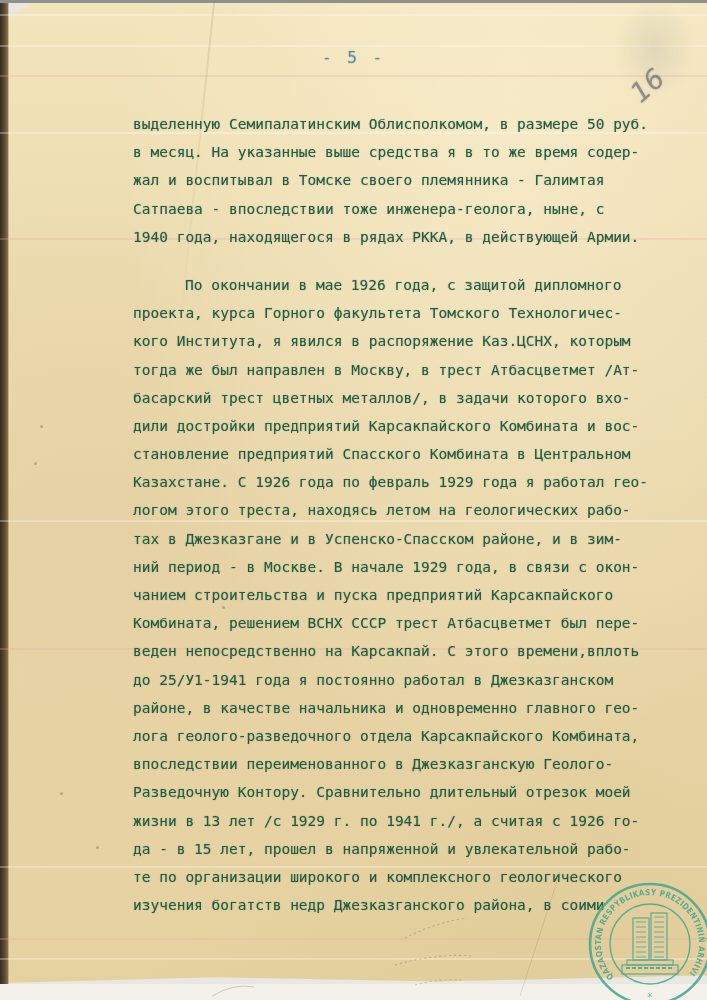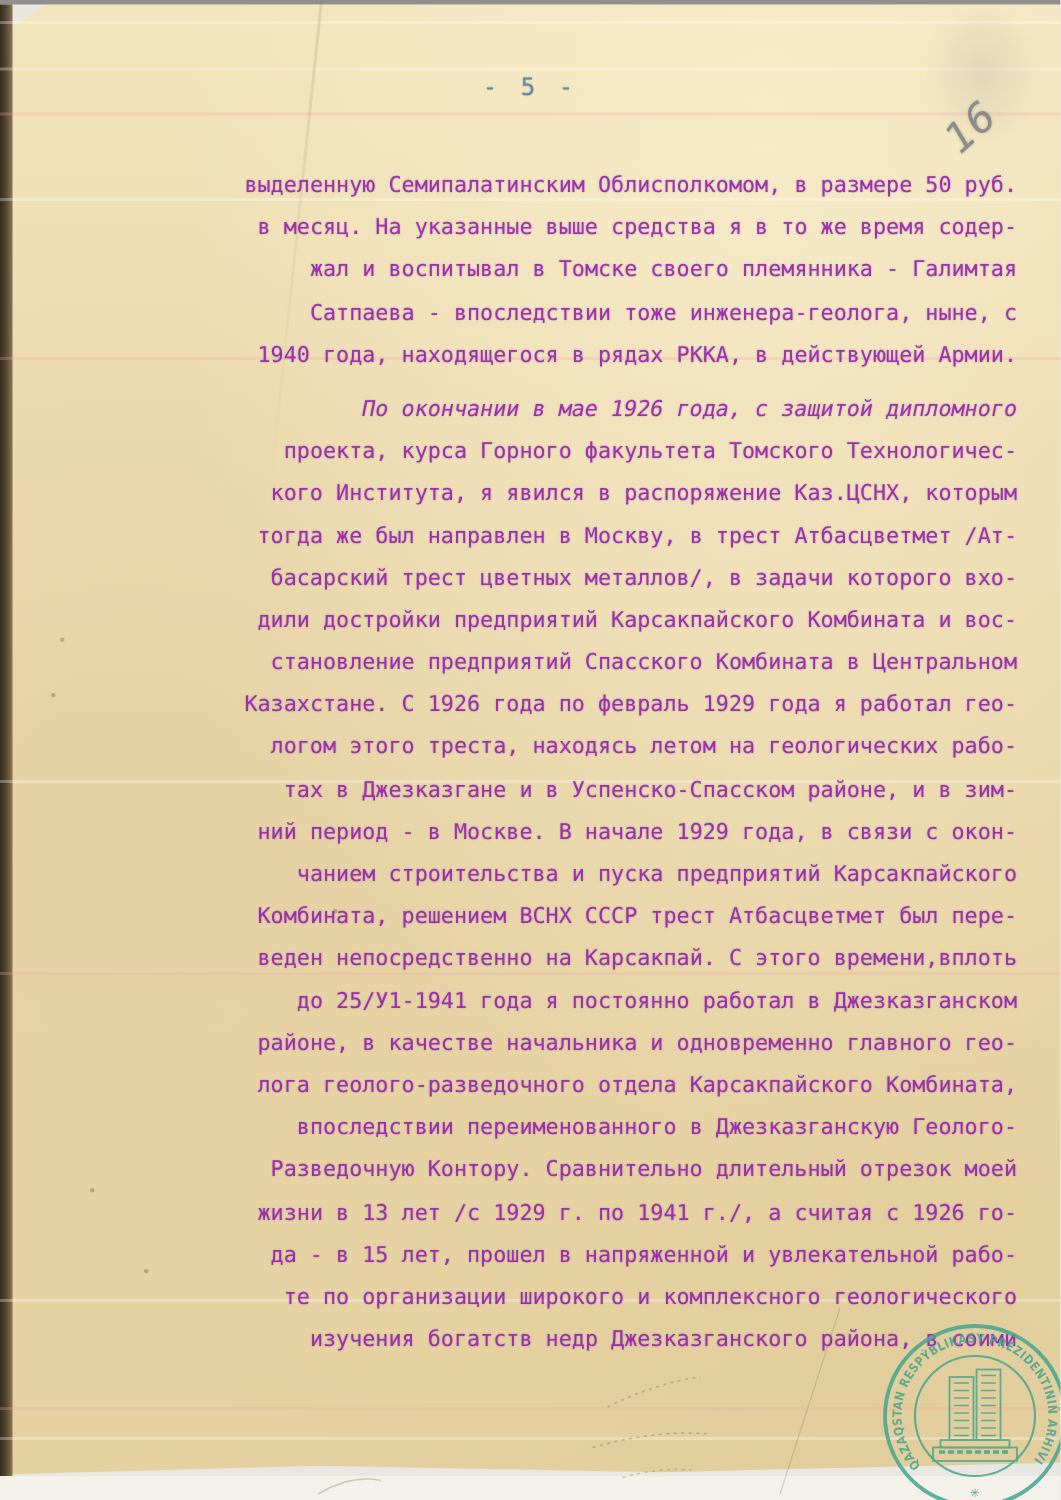--- a/index.html
+++ b/index.html
@@ -30,27 +30,26 @@
   .streak.p{background:rgba(236,170,165,.28);height:1.5px;}
   .crease{position:absolute;pointer-events:none;}
   .speck{position:absolute;width:3px;height:3px;border-radius:50%;background:#6d5c3c;opacity:.38;}
   .page-number{
     position:absolute;left:0;top:48px;width:707px;text-align:center;
     color:#4f7e9e;font-size:16px;letter-spacing:3px;opacity:.88;
     text-shadow:0 0 1.3px rgba(66,112,148,.65);
   }
   .text-block{
     position:absolute;left:133px;top:110px;width:545px;
-    color:#a21caf;font-size:14.5px;line-height:28.2px;white-space:pre;
+    color:#14532d;font-size:14.5px;line-height:28.2px;white-space:pre;
     text-shadow:0 0 1.3px rgba(66,112,148,.6);
     opacity:.92;
-    text-align:right;
   }
   .tline{height:28.2px;}
-  .tline.indent{padding-left:52px;margin-top:8px;font-style:italic;}
+  .tline.indent{padding-left:52px;margin-top:20px;}
   .handwritten-16{
     position:absolute;left:630px;top:70px;
     font-family:"DejaVu Sans", sans-serif;font-style:italic;
     font-size:27px;color:#76767e;transform:rotate(-42deg);
     text-shadow:0 0 2px rgba(110,110,120,.55);opacity:.8;
   }
   .smudge{
     position:absolute;left:615px;top:8px;width:80px;height:90px;border-radius:50%;
     background:radial-gradient(ellipse at 50% 45%, rgba(140,140,140,.18), transparent 70%);
     filter:blur(3px);

